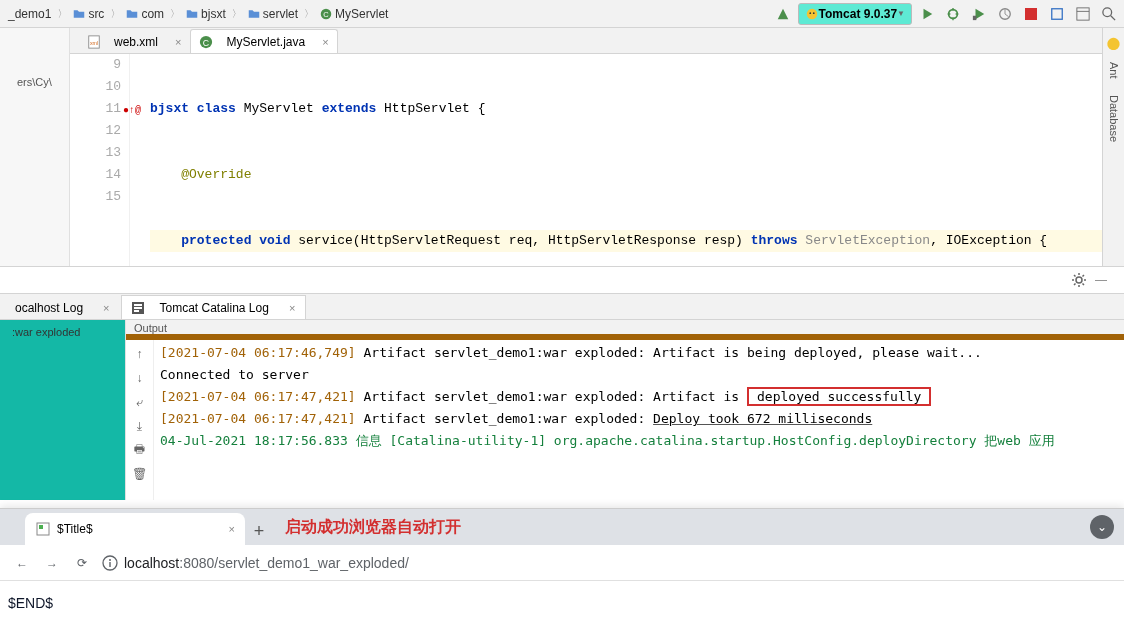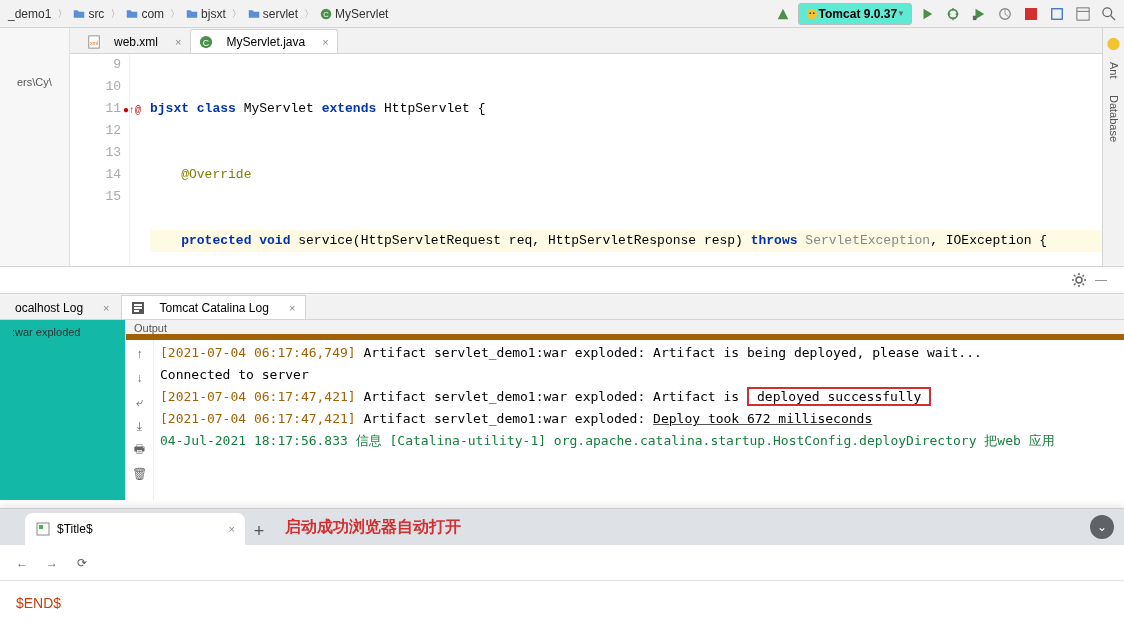--- a/index.html
+++ b/index.html
@@ -51,21 +51,21 @@
 .browser { position: absolute; bottom: 0; left: 0; right: 0; height: 134px; background: #fff; border-top: 1px solid #ccc; box-shadow: 0 -2px 8px rgba(0,0,0,0.1); }
 .br-tabs { height: 36px; background: #dee1e6; display: flex; align-items: flex-end; padding-left: 25px; }
 .br-tab { height: 32px; background: #fff; border-top-left-radius: 8px; border-top-right-radius: 8px; min-width: 220px; display: flex; align-items: center; padding: 0 10px; gap: 6px; }
 .br-newtab { width: 28px; height: 28px; display: flex; align-items: center; justify-content: center; color: #555; font-size: 18px; cursor: pointer; }
 .br-annotation { color: #d32f2f; font-size: 16px; font-weight: bold; margin-left: 12px; align-self: center; }
 .br-chevron { margin-left: auto; width: 24px; height: 24px; background: #5f6368; border-radius: 50%; display: flex; align-items: center; justify-content: center; color: #fff; align-self: center; margin-right: 10px; cursor: pointer; }
 .br-addr { height: 36px; display: flex; align-items: center; padding: 0 12px; gap: 10px; border-bottom: 1px solid #e0e0e0; }
 .br-nav-btn { color: #5f6368; cursor: pointer; width: 20px; text-align: center; }
 .br-url { flex: 1; display: flex; align-items: center; gap: 6px; font-size: 14px; color: #5f6368; }
 .br-url .host { color: #202124; }
-.br-content { padding: 14px 16px; font-size: 14px; color: #c2410c; }
+.br-content { padding: 14px 8px; font-size: 14px; color: #0f172a; }
 .icon-folder { fill: #5a8fd6; }
 </style>
 </head>
 <body>
 
 <div class="top-bar">
   <div class="breadcrumb">
     <span class="crumb">
         <span>_demo1</span>
       </span>
@@ -282,15 +282,23 @@
       <span class="close-x" style="margin-left:auto">×</span>
     </div>
     <span class="br-newtab">+</span>
     <span class="br-annotation">启动成功浏览器自动打开</span>
     <span class="br-chevron">⌄</span>
   </div>
   <div class="br-addr">
     <span class="br-nav-btn">←</span>
     <span class="br-nav-btn">→</span>
     <span class="br-nav-btn">⟳</span>
+    <div class="br-url">
+      <svg width="16" height="16" viewBox="0 0 16 16">
+          <circle cx="8" cy="8" r="7" fill="none" stroke="#5f6368" stroke-width="1.3"></circle>
+          <circle cx="8" cy="5" r="1" fill="#5f6368"></circle>
+          <rect x="7.3" y="7" width="1.4" height="5" fill="#5f6368"></rect>
+        </svg>
+      <span><span class="host">localhost</span><span>:8080/servlet_demo1_war_exploded/</span></span>
+    </div>
   </div>
   <div class="br-content">$END$</div>
 </div>
 
 </body></html>

